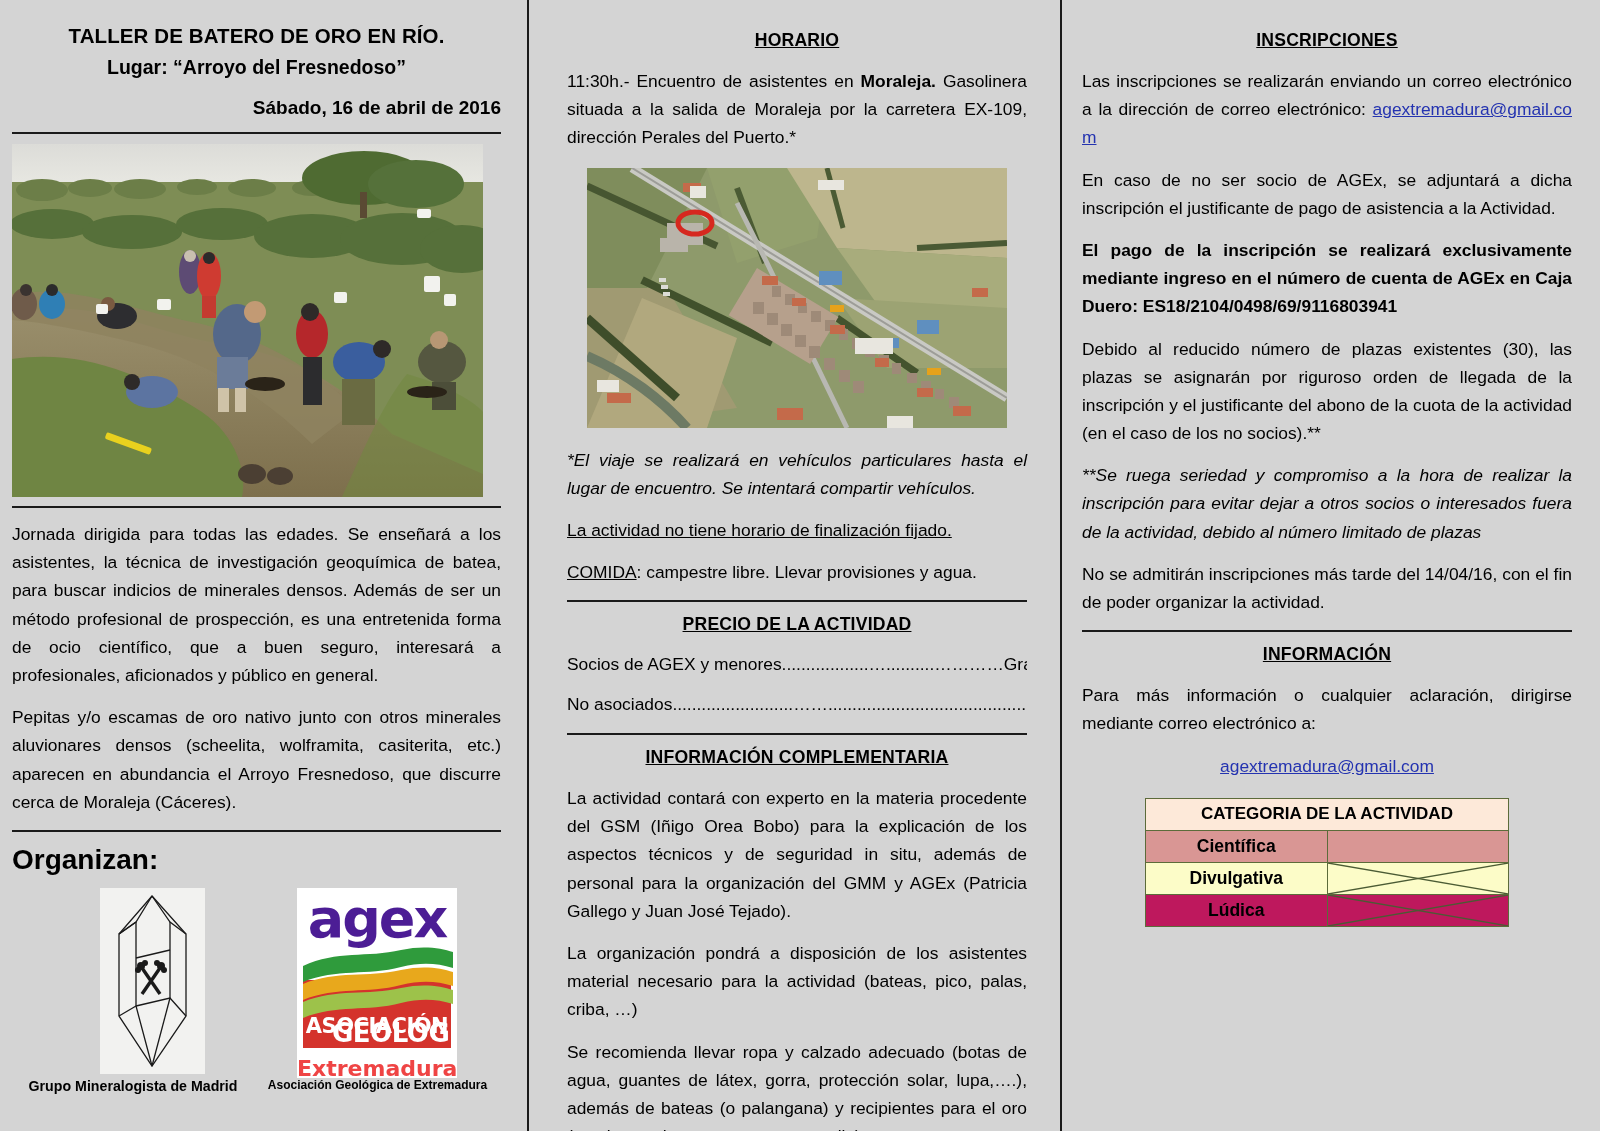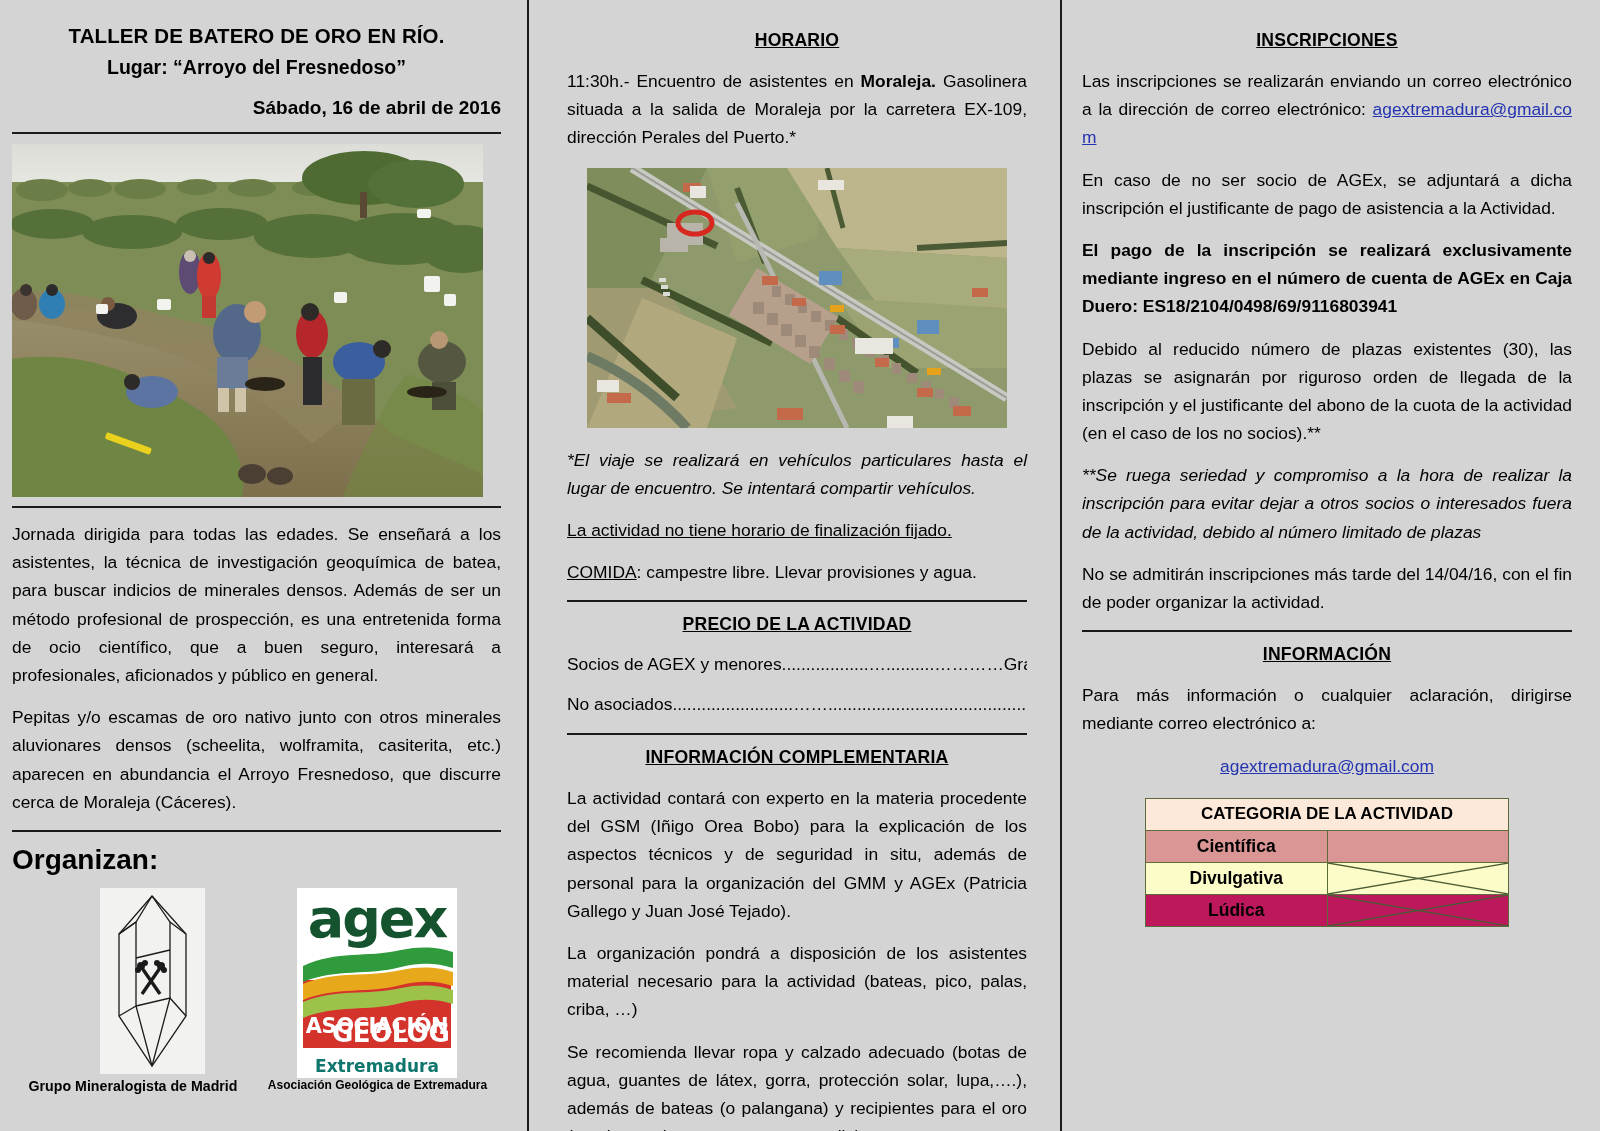--- a/index.html
+++ b/index.html
@@ -147,21 +147,21 @@
   .cap-row .c2 { width: 250px; text-align: center; font-size: 12px; font-weight: bold;}
 
   
   .agex-word {
     position: absolute;
     top: 4px; left: 0; right: 0;
     text-align: center;
     font-family: "DejaVu Sans", sans-serif;
     font-size: 54px;
     font-weight: bold;
-    color: #14532d;
+    color: #4c1d95;
     letter-spacing: -2px;
     line-height: 1;
   }
   .agex-red {
     position: absolute;
     left: 6px; right: 6px;
     top: 92px; bottom: 30px;
     background: #d4332c;
   }
   .agex-txt1, .agex-txt2 {
@@ -173,23 +173,23 @@
     font-family: "DejaVu Sans", sans-serif;
     letter-spacing: -0.5px;
   }
   .agex-txt1 { top: 126px; font-size: 21px; }
   .agex-txt2 { top: 130px; font-size: 26px; padding-left: 35px; }
   .agex-txt3 {
     position: absolute;
     left: 0; right: 0;
     top: 168px;
     text-align: center;
-    color: #0f766e;
-    font-weight: bold;
-    font-size: 17px;
+    color: #ef4444;
+    font-weight: bold;
+    font-size: 22px;
     font-family: "DejaVu Sans", sans-serif;
   }
 
   
   .map-wrap {
     width: 420px;
     height: 260px;
     margin: 16px auto 18px auto;
     overflow: hidden;
     position: relative;

